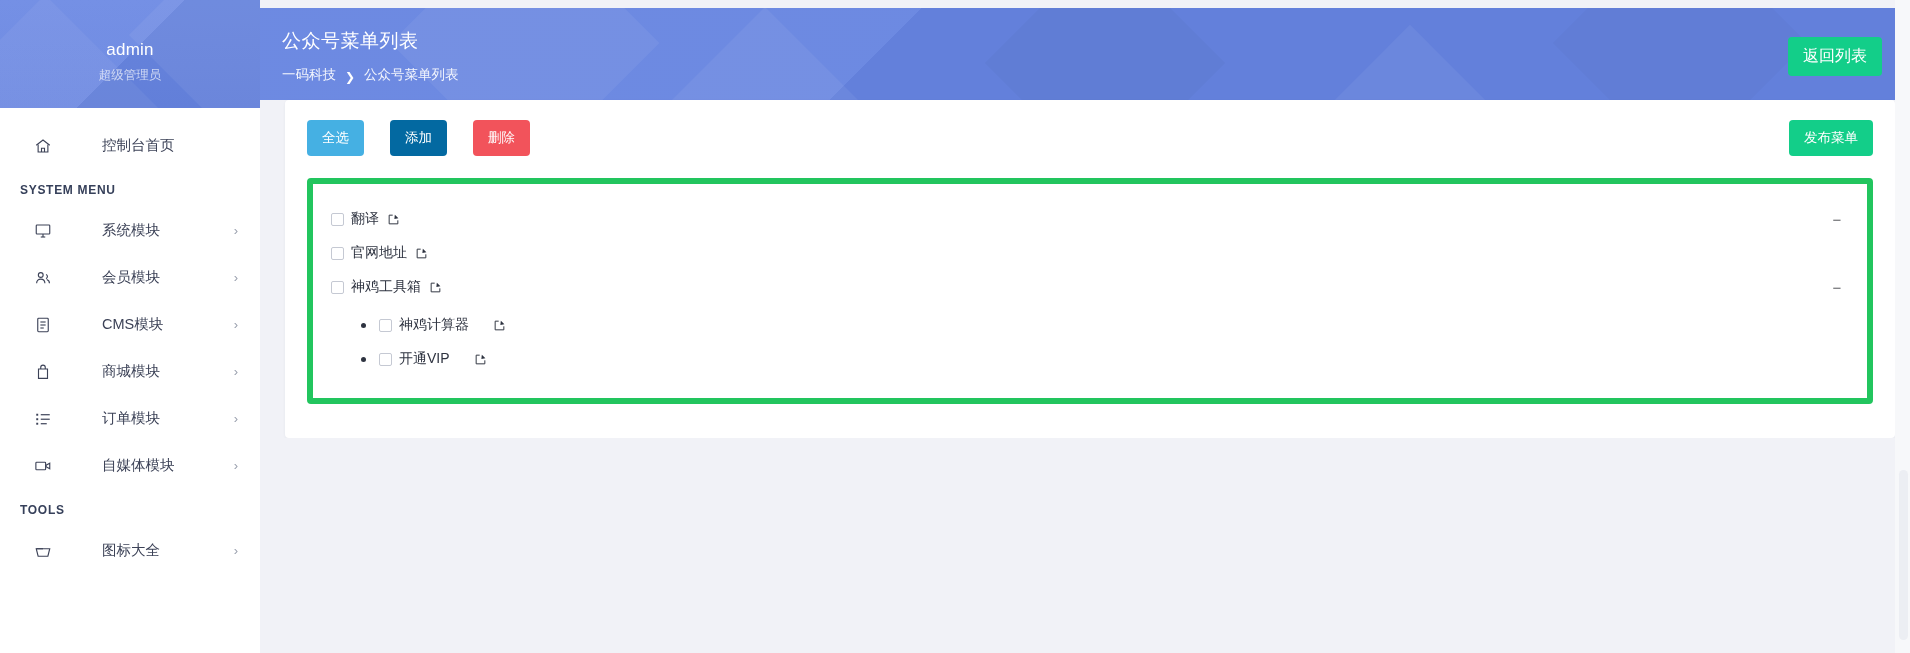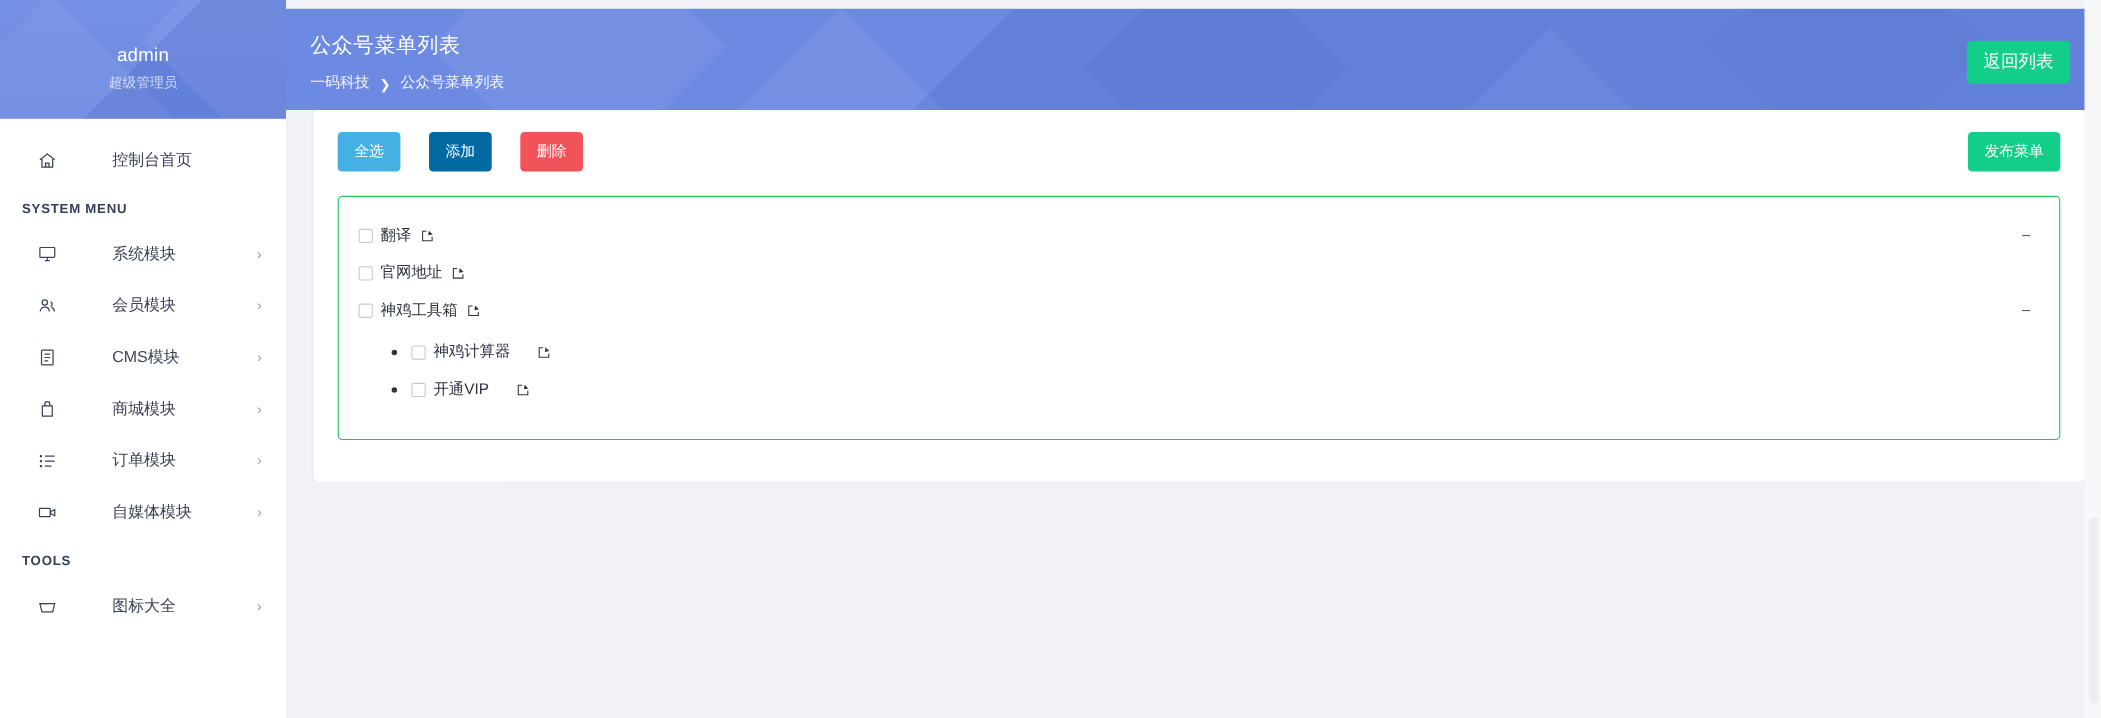--- a/index.html
+++ b/index.html
@@ -177,21 +177,21 @@
     color: #fff;
     font-size: 13.5px;
     font-family: inherit;
     padding: 9px 15px;
     margin-right: 0;
     cursor: pointer;
   }
 
   .menu-card {
     margin: 22px 22px 0 22px;
-    border: 1px solid #22c55e;
+    border: 6px solid #22c55e;
     border-radius: 4px;
     padding: 18px 18px 22px 18px;
     min-height: 222px;
   }
 
   .menu-row {
     display: flex;
     align-items: center;
     padding: 8px 0;
     position: relative;

